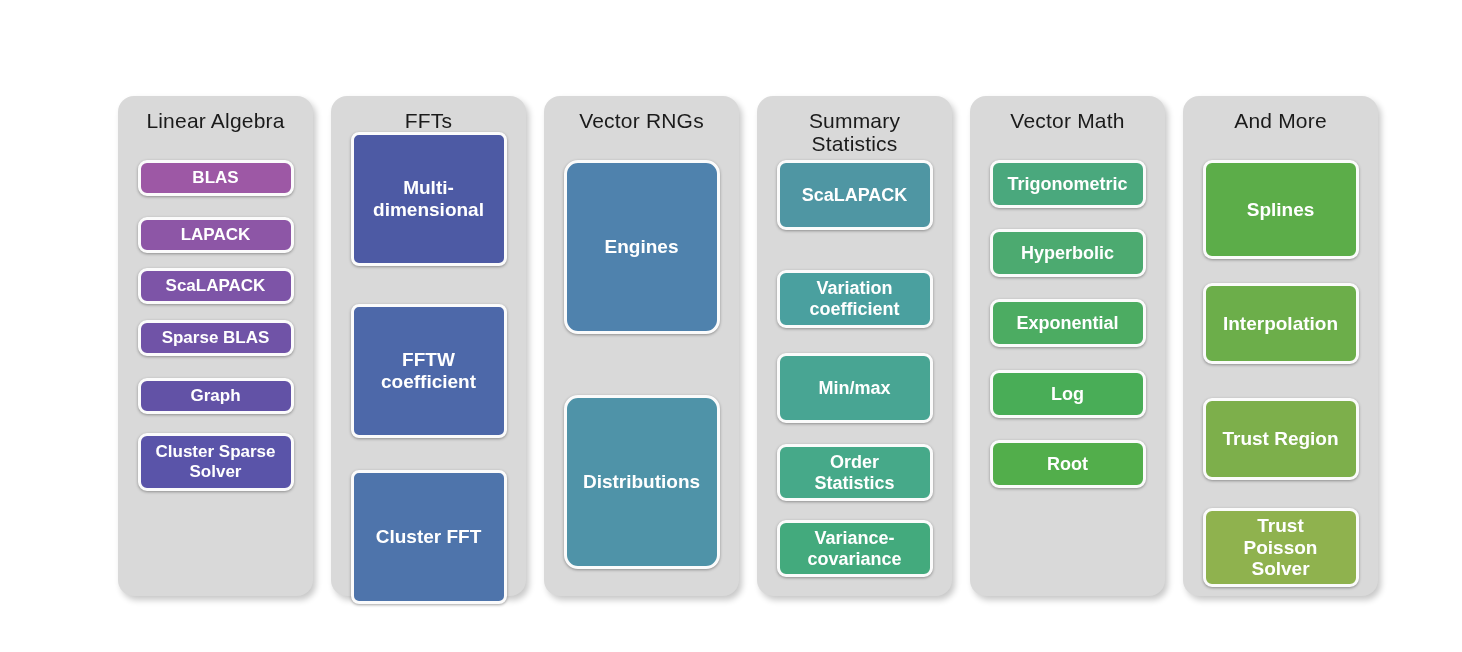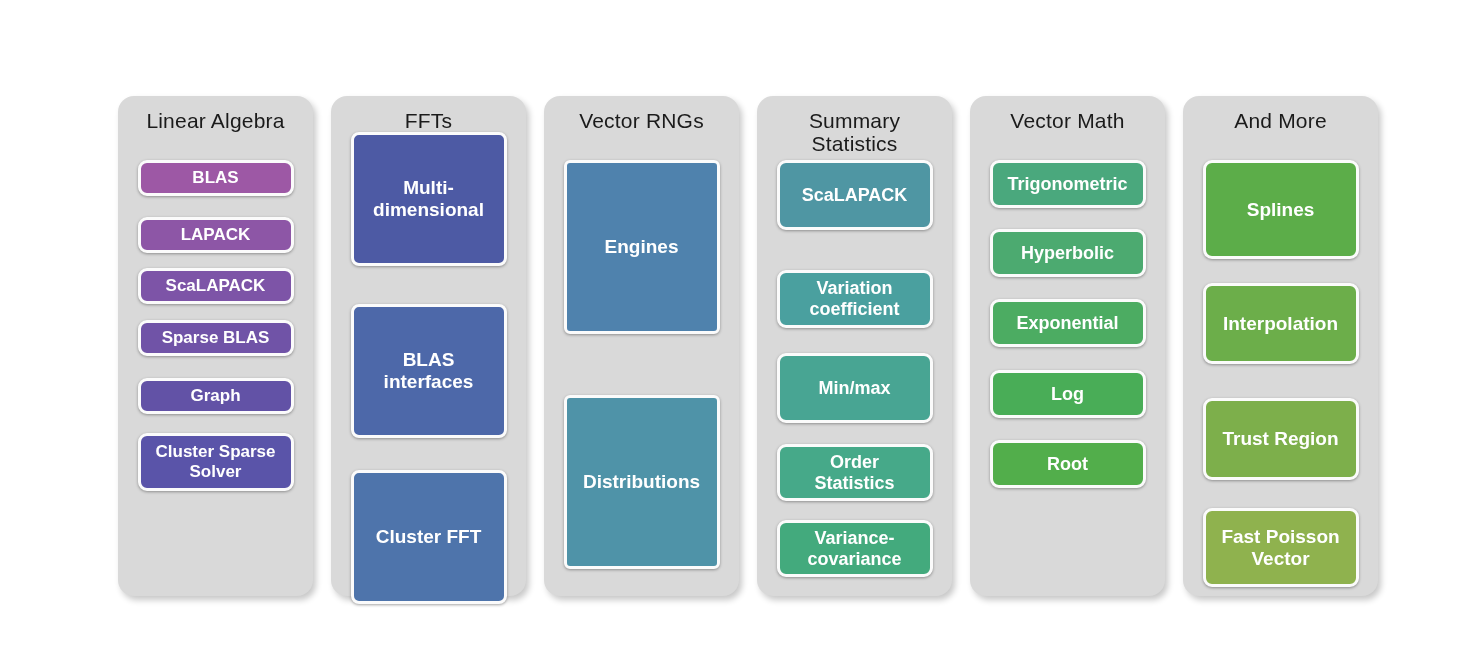--- a/index.html
+++ b/index.html
@@ -31,21 +31,21 @@
   .col1 .box:nth-child(3){margin-bottom:16px;}
   .col1 .box:nth-child(4){margin-bottom:22px;}
   .col1 .box:nth-child(5){margin-bottom:19px;}
   .col1 .box:nth-child(6){height:58px;margin-bottom:19px;}
   .col1 .box:nth-child(7){height:68px;font-size:15px;}
   
   .col2 .box{height:134px;font-size:19px;border-radius:8px;padding:20px 20px;}
   .col2 .box:nth-child(1){margin-bottom:38px;}
   .col2 .box:nth-child(2){margin-bottom:32px;}
   
-  .col3 .box{height:174px;font-size:19px;border-radius:6px;padding:2px 2px;}
+  .col3 .box{height:174px;font-size:19px;border-radius:14px;padding:2px 2px;}
   .col3 .box:nth-child(1){margin-bottom:61px;}
   
   .col4 .header{max-width:130px;margin:0 auto;}
   .col4 .box{font-size:18px;padding:2px 18px;}
   .col4 .box:nth-child(1){height:70px;margin-bottom:27px;}
   .col4 .box:nth-child(2){height:58px;margin-bottom:25px;margin-top:13px;}
   .col4 .box:nth-child(3){height:70px;margin-bottom:21px;}
   .col4 .box:nth-child(4){height:57px;margin-bottom:19px;}
   .col4 .box:nth-child(5){height:57px;}
   
@@ -75,21 +75,21 @@
           <div class="box" style="background: rgb(125, 84, 167);">ScaLAPACK</div>
           <div class="box" style="background: rgb(112, 83, 167);">Sparse BLAS</div>
           <div class="box" style="background: rgb(98, 82, 166);">Graph</div>
           <div class="box" style="background: rgb(90, 84, 169);">Cluster Sparse Solver</div>
         </div>
       </div>
       <div class="col col2">
         <div class="header">FFTs</div>
         <div class="boxes">
           <div class="box" style="background: rgb(77, 90, 164);">Multi-dimensional</div>
-          <div class="box" style="background: rgb(77, 104, 169);">BLAS interfaces</div>
+          <div class="box" style="background: rgb(77, 104, 169);">FFTW coefficient</div>
           <div class="box" style="background: rgb(78, 116, 171);">Cluster FFT</div>
         </div>
       </div>
       <div class="col col3">
         <div class="header">Vector RNGs</div>
         <div class="boxes">
           <div class="box" style="background: rgb(79, 130, 173);">Engines</div>
           <div class="box" style="background: rgb(79, 147, 168);">Distributions</div>
         </div>
       </div>
@@ -112,17 +112,17 @@
           <div class="box" style="background: rgb(73, 173, 87);">Log</div>
           <div class="box" style="background: rgb(82, 174, 75);">Root</div>
         </div>
       </div>
       <div class="col col6">
         <div class="header">And More</div>
         <div class="boxes">
           <div class="box" style="background: rgb(92, 173, 73);">Splines</div>
           <div class="box" style="background: rgb(108, 174, 74);">Interpolation</div>
           <div class="box" style="background: rgb(125, 175, 75);">Trust Region</div>
-          <div class="box" style="background: rgb(143, 178, 78);">Fast Poisson Vector</div>
+          <div class="box" style="background: rgb(143, 178, 78);">Trust Poisson Solver</div>
         </div>
       </div>
     </div>
 </div>
 
 </body></html>

